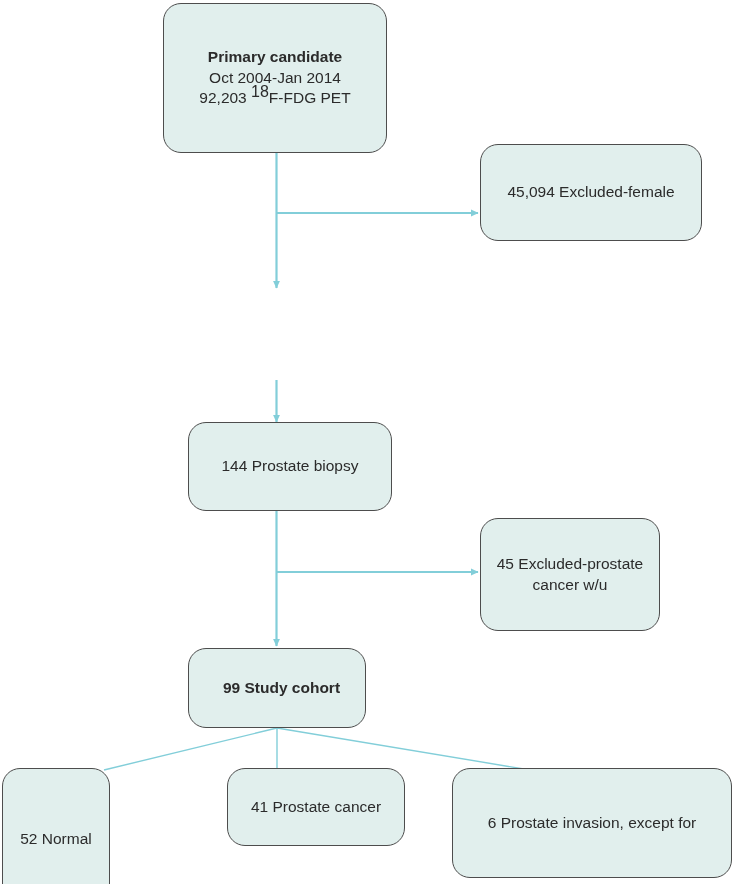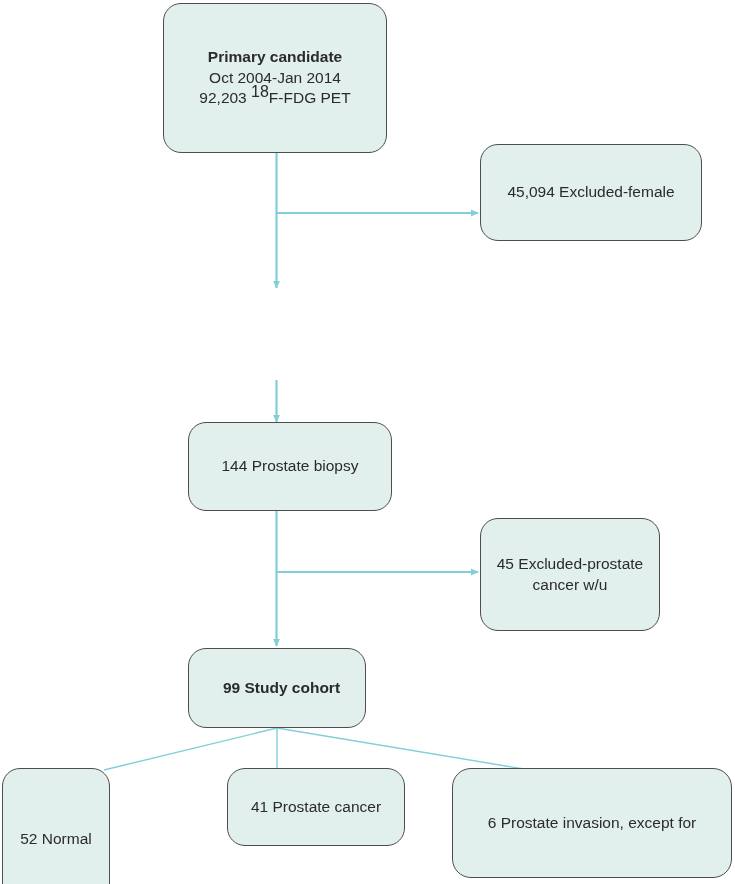--- a/index.html
+++ b/index.html
@@ -123,19 +123,19 @@
       <span class="ln">52 Normal</span>
     </span>
   </div>
 
   <div class="node" style="left:199px; top:768px; width:178px; height:78px;margin-left:28px;">
     <span class="lines">
       <span class="ln">41 Prostate cancer</span>
     </span>
   </div>
 
-  <div class="node" style="left:452px; top:768px; width:280px; height:110px;border-radius:19px;">
+  <div class="node" style="left:452px; top:768px; width:280px; height:110px;">
     <span class="lines">
       <span class="ln">6 Prostate invasion, except for</span>
     </span>
   </div>
 
 </div>
 
 </body></html>

